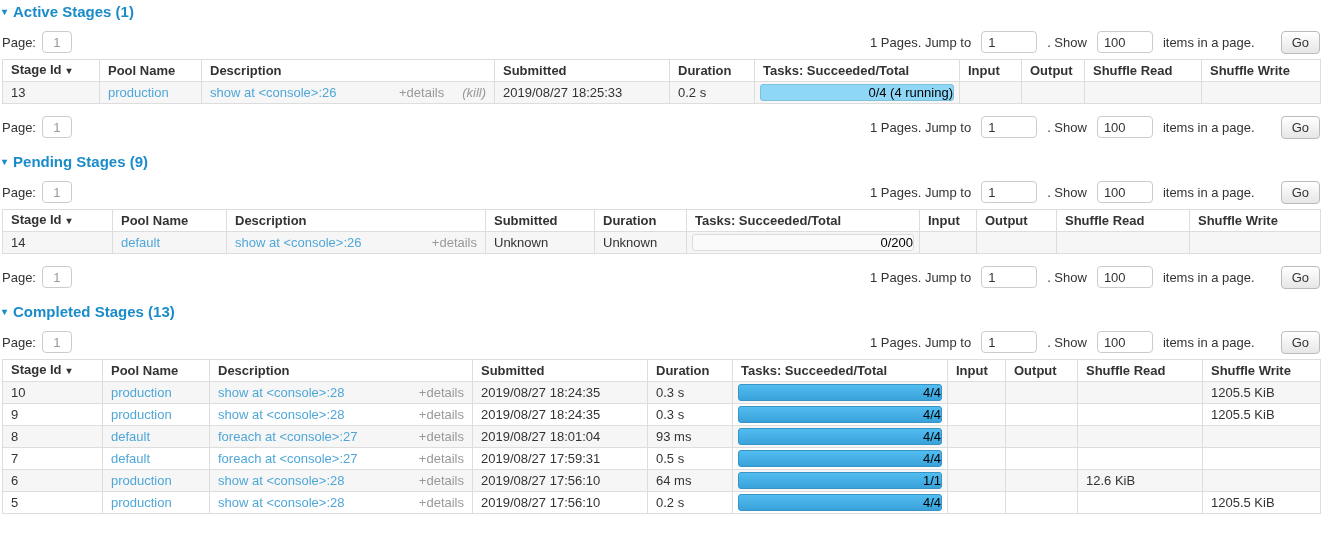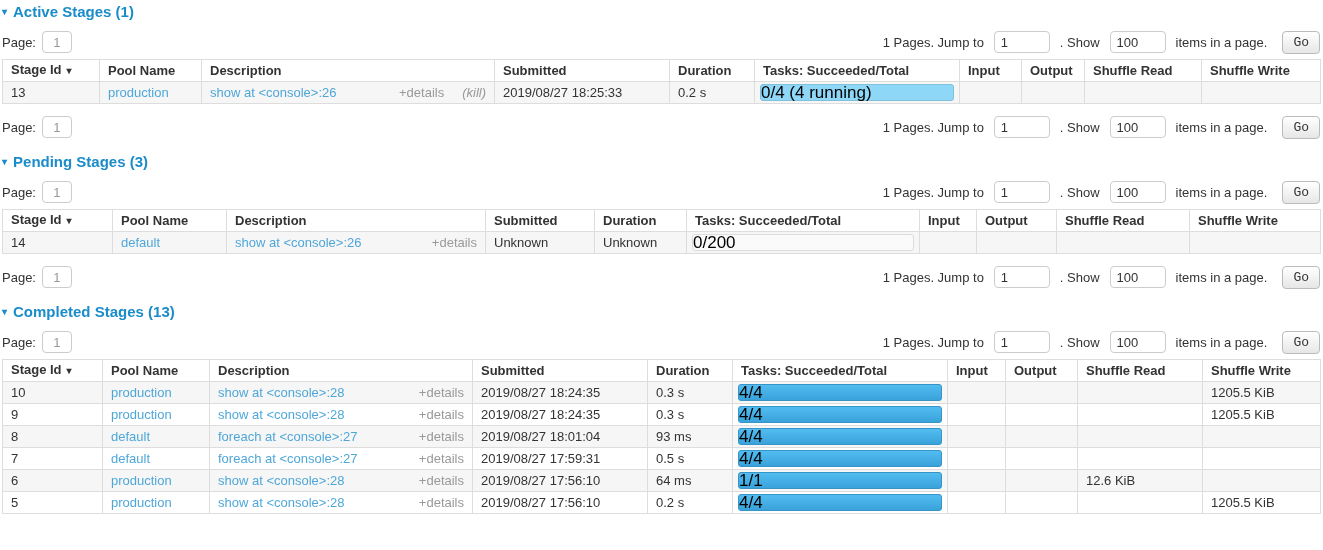--- a/index.html
+++ b/index.html
@@ -21,43 +21,43 @@
   }
   .page-left { display: flex; align-items: center; gap: 6px; }
   .page-right { display: flex; align-items: center; gap: 10px; }
   input {
     font-family: "Liberation Sans", sans-serif; font-size: 13px;
     border: 1px solid #ccc; border-radius: 4px; height: 22px; background: #fff;
   }
   .page-input { width: 30px; text-align: center; color: #999; }
   .jump-input, .show-input { width: 56px; padding: 0 6px; color: #333; }
   .go-btn {
-    height: 23px; padding: 0 10px; margin-left: 5px;
+    height: 23px; padding: 0 10px; margin-left: 16px;
     border: 1px solid #bbb; border-radius: 4px;
     background: linear-gradient(#ffffff, #e6e6e6);
-    font-family: Liberation Mono, monospace; font-size: 13px; color: #333;
+    font-family: Liberation Sans, sans-serif; font-size: 13px; color: #333;
     cursor: pointer;
   }
   table { border-collapse: collapse; table-layout: fixed; width: 1318px; }
   th, td {
     border: 1px solid var(--table-border); padding: 2px 8px;
     text-align: left; height: 22px; line-height: 16px;
     overflow: hidden; white-space: nowrap; font-size: 13px;
   }
   th { font-weight: bold; cursor: pointer; }
   tbody tr:nth-child(odd) { background: var(--row-stripe); }
   a.lnk { color: var(--link); text-decoration: none; cursor: pointer; text-align: center; }
   .muted { color: var(--muted-text); text-decoration: none; cursor: pointer; }
   .kill { margin-left: 18px; font-style: italic; }
   .desc-wrap { display: flex; align-items: center; }
   .desc-wrap .spacer { flex: 1; }
   .tasks-cell { padding: 2px 5px; }
   .bar {
-    height: 17px; line-height: 16px; border-radius: 3px; text-align: left;
-    font-size: 17px; color: #000;
+    height: 17px; line-height: 16px; border-radius: 3px; text-align: right;
+    font-size: 13px; color: #000;
   }
   .bar-running { background: var(--bar-running); border: 1px solid var(--bar-running-border); }
   .bar-done {
     background: linear-gradient(var(--bar-done-top), var(--bar-done-bottom));
     border: 1px solid var(--bar-done-border);
   }
   .bar-empty { background: var(--bar-empty); border: 1px solid var(--bar-empty-border); }
   .sort-icon { margin-left: 5px; font-size: 10px; color: #333; }
 </style>
 </head>
@@ -147,21 +147,21 @@
         <input class="show-input" value="100" style="">
         <span>items in a page.</span>
         <button class="go-btn">Go</button>
       </div>
     </div>
   </div>
 
   <div class="stage-section">
     <div class="section-title">
       <span class="tri">▾</span>
-      <span>Pending Stages (3)</span>
+      <span>Pending Stages (9)</span>
     </div>
     <div class="pagerow">
       <div class="page-left">
         <span>Page:</span>
         <input class="page-input" value="1" style="">
       </div>
       <div class="page-right">
         <span>1 Pages. Jump to</span>
         <input class="jump-input" value="1" style="">
         <span>. Show</span>

